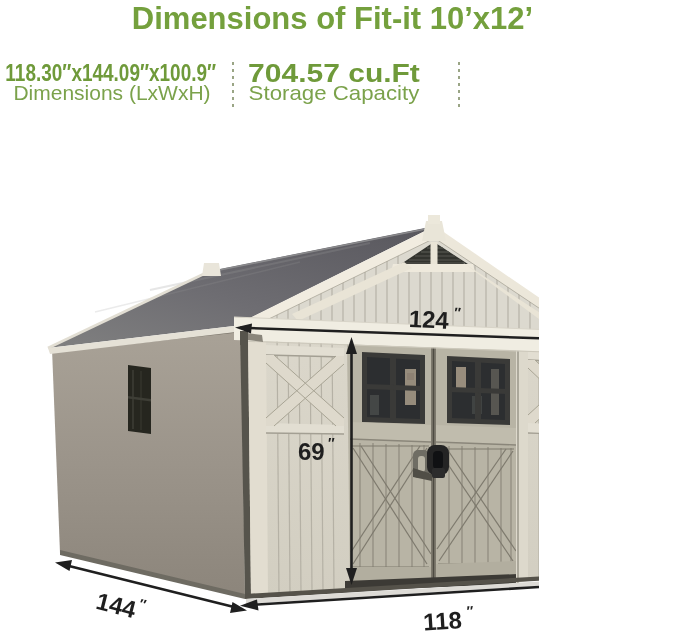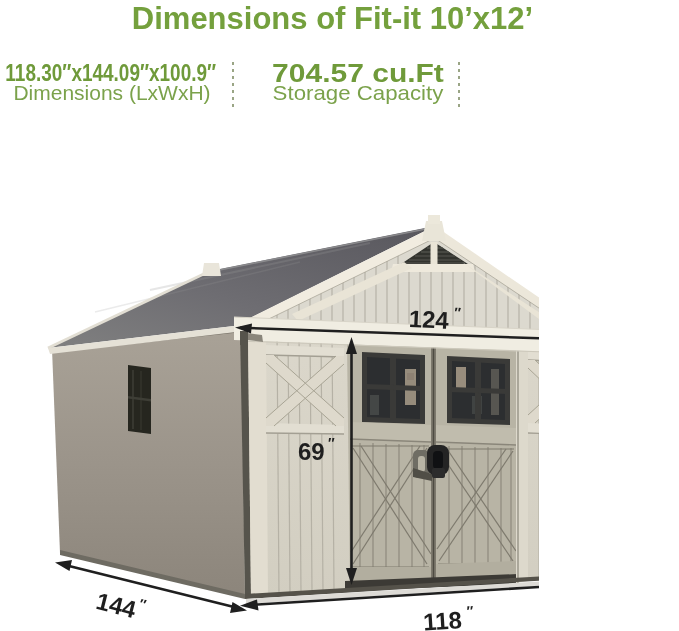--- a/index.html
+++ b/index.html
@@ -16,21 +16,21 @@
 
   <div id="title">Dimensions of Fit‑it 10’x12’</div>
 
   <div class="col" style="left:-4px;width:232px;">
     <div class="statnum" style="position:relative;left:-15px;transform:scaleX(0.79);transform-origin:50% 50%;">118.30″x144.09″x100.9″</div>
     <div class="statcap">Dimensions (LxWxH)</div>
   </div>
 
   <div class="sep" style="left:232px;"></div>
 
-  <div class="col" style="left:252px;width:212px;">
+  <div class="col" style="left:228px;width:212px;">
     <div class="statnum" style="font-size:25px;transform:scaleX(1.2);transform-origin:50% 50%;">704.57 cu.Ft</div>
     <div class="statcap" style="transform:scaleX(1.06);transform-origin:50% 50%;">Storage Capacity</div>
   </div>
 
   <div class="sep" style="left:458px;"></div>
 
 
   <svg width="679" height="631" viewBox="0 0 679 631" style="position:absolute;left:0;top:0;">
     <defs>
       <linearGradient id="sidewall" x1="0" y1="0" x2="0" y2="1">

